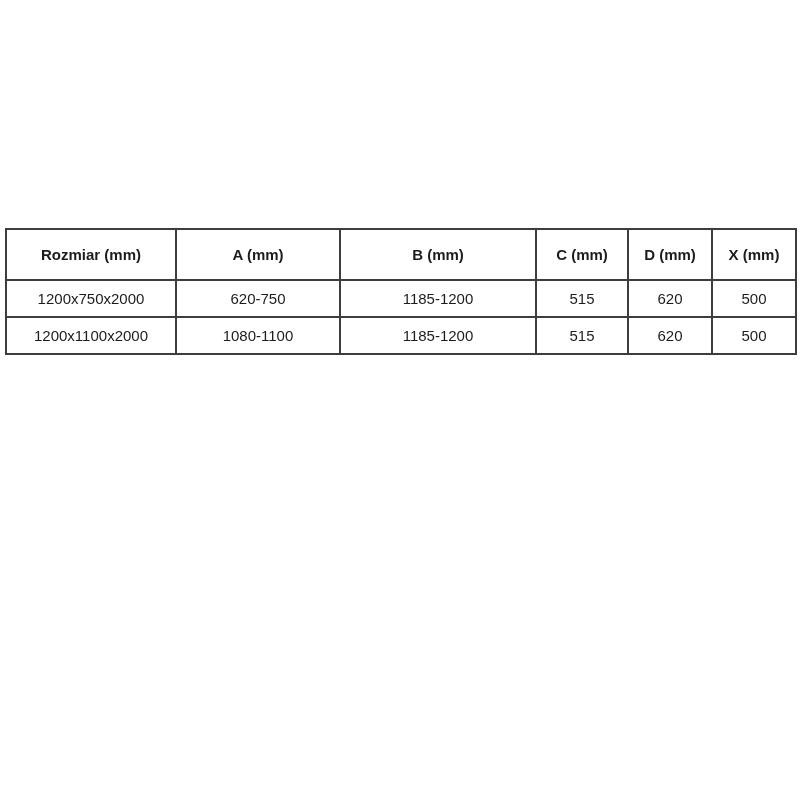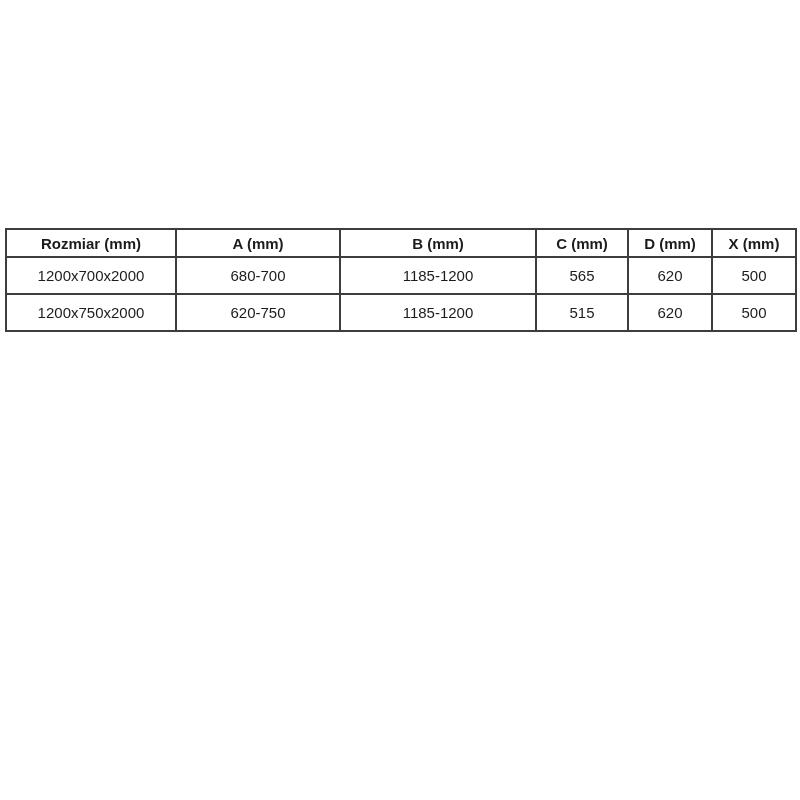--- a/index.html
+++ b/index.html
@@ -33,21 +33,21 @@
   table.dim-table th,
   table.dim-table td {
     border: 2px solid #3d3d3d;
     text-align: center;
     vertical-align: middle;
     padding: 0;
     color: #1c1c1c;
     white-space: nowrap;
     overflow: hidden;
   }
-  table.dim-table thead tr { height: 28px; }
+  table.dim-table thead tr { height: 51px; }
   table.dim-table tbody tr { height: 37px; }
   table.dim-table th {
     font-size: 15px;
     font-weight: 700;
   }
   table.dim-table td {
     font-size: 15px;
     font-weight: 400;
   }
 </style>
@@ -69,30 +69,30 @@
           <th>Rozmiar (mm)</th>
           <th>A (mm)</th>
           <th>B (mm)</th>
           <th>C (mm)</th>
           <th>D (mm)</th>
           <th>X (mm)</th>
         </tr>
     </thead>
     <tbody>
         <tr>
-          <td>1200x700x2000</td>
-          <td>680-700</td>
+          <td>1200x750x2000</td>
+          <td>620-750</td>
           <td>1185-1200</td>
-          <td>565</td>
+          <td>515</td>
           <td>620</td>
           <td>500</td>
         </tr>
         <tr>
-          <td>1200x750x2000</td>
-          <td>620-750</td>
+          <td>1200x1100x2000</td>
+          <td>1080-1100</td>
           <td>1185-1200</td>
           <td>515</td>
           <td>620</td>
           <td>500</td>
         </tr>
       </tbody>
   </table>
 </div>
 
 </body></html>

